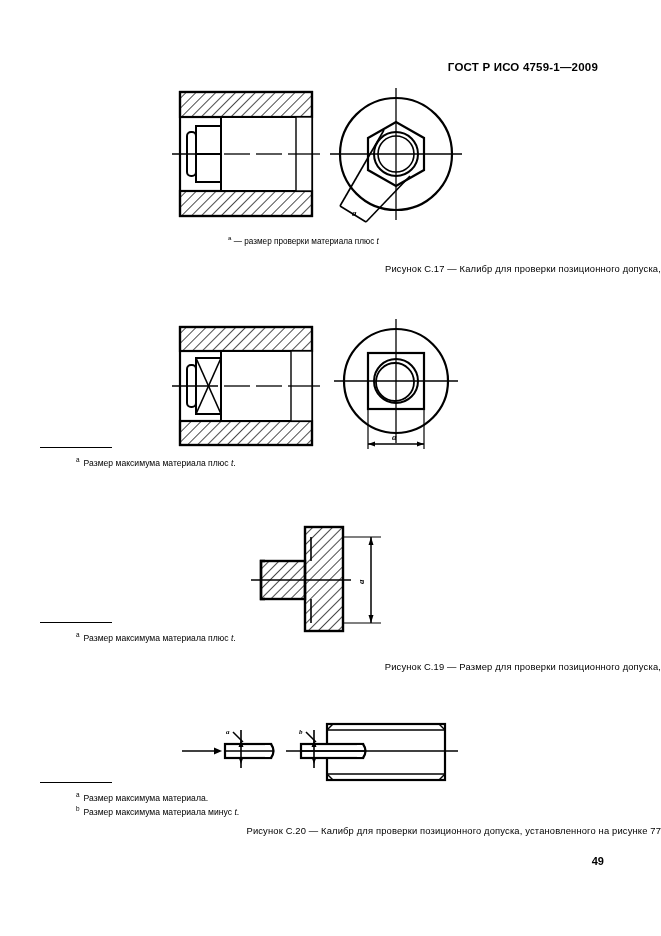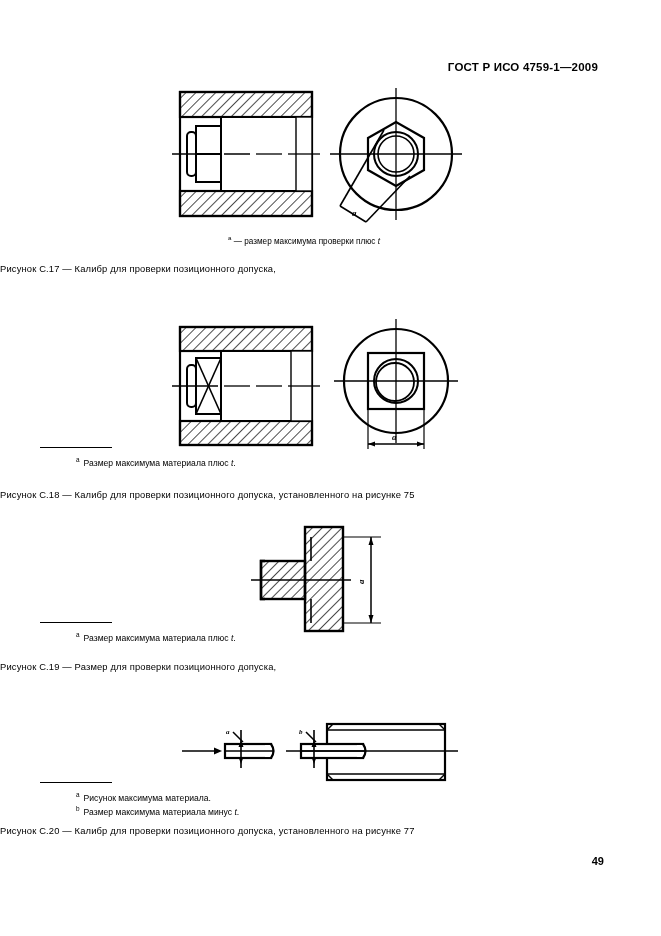--- a/index.html
+++ b/index.html
@@ -8,21 +8,20 @@
     background: #ffffff;
   }
   .page {
     position: relative;
     width: 661px;
     height: 936px;
     background: #ffffff;
     font-family: "Liberation Sans", sans-serif;
     color: #000000;
     overflow: hidden;
-    border-radius: 16px;
   }
   .doc-header {
     position: absolute;
     top: 61px;
     right: 63px;
     font-size: 11.5px;
     font-weight: bold;
     letter-spacing: 0.2px;
     white-space: nowrap;
   }
@@ -40,21 +39,21 @@
   }
   .fig-note .mk {
     font-size: 6.2px;
     vertical-align: super;
     font-style: normal;
   }
   .fig-note .it { font-style: italic; }
   .caption {
     position: absolute;
     font-size: 9.4px;
-    text-align: left;
+    text-align: right;
     letter-spacing: 0.15px;
     white-space: nowrap;
   }
   .caption .ln2 { display: block; }
   .footnote-block {
     position: absolute;
     left: 40px;
   }
   .footnote-rule {
     width: 72px;
@@ -132,21 +131,21 @@
 
         <line x1="-12" y1="-24" x2="-56" y2="52" stroke="#000" stroke-width="1.6"></line>
         <line x1="14" y1="22" x2="-30" y2="68" stroke="#000" stroke-width="1.6"></line>
         <line x1="-56" y1="52" x2="-30" y2="68" stroke="#000" stroke-width="1.6"></line>
         <text class="dimlabel" x="-44" y="62">a</text>
       </g>
     </svg>
   </div>
 
   <div class="fig-note" style="left:228px; top:234px;">
-    <span class="mk">a</span><span> — размер максимума проверки плюс </span><span class="it">t</span>
+    <span class="mk">a</span><span> — размер проверки материала плюс </span><span class="it">t</span>
   </div>
 
   <div class="caption" style="left:0px; top:263px; width:661px;">
     <span>Рисунок  С.17 — Калибр для проверки позиционного допуска,</span>
   </div>
 
   <div class="figure" style="left:178px; top:325px;">
     <svg width="290" height="125" viewBox="0 0 290 125">
       <defs>
         <pattern id="h2" width="7" height="7" patternTransform="rotate(45)" patternUnits="userSpaceOnUse">
@@ -186,23 +185,20 @@
     </svg>
   </div>
 
   <div class="footnote-block" style="top:447px;">
     <div class="footnote-rule"></div>
     <div class="footnote">
       <span class="mk">a</span><span>Размер максимума материала плюс </span><span class="it">t</span><span>.</span>
     </div>
   </div>
 
-  <div class="caption" style="left:0px; top:489px; width:661px;">
-    <span>Рисунок  С.18 — Калибр для проверки позиционного допуска, установленного на рисунке 75</span>
-  </div>
 
   <div class="figure" style="left:255px; top:525px;">
     <svg width="160" height="110" viewBox="0 0 160 110">
       <defs>
         <pattern id="h3" width="7" height="7" patternTransform="rotate(45)" patternUnits="userSpaceOnUse">
           <line x1="0" y1="0" x2="0" y2="7" stroke="#000" stroke-width="1.4"></line>
         </pattern>
       </defs>
 
       <rect x="50" y="2" width="38" height="104" fill="url(#h3)" stroke="#000" stroke-width="2.4"></rect>
@@ -277,21 +273,21 @@
         <text class="dimmark" x="113" y="28">b</text>
 
         <line x1="100" y1="45" x2="272" y2="45" stroke="#000" stroke-width="1.3"></line>
       </g>
     </svg>
   </div>
 
   <div class="footnote-block" style="top:782px;">
     <div class="footnote-rule"></div>
     <div class="footnote">
-      <span class="mk">a</span><span>Рисунок максимума материала.</span><span class="it"></span><span></span>
+      <span class="mk">a</span><span>Размер максимума материала.</span><span class="it"></span><span></span>
     </div>
     <div class="footnote">
       <span class="mk">b</span><span>Размер максимума материала минус </span><span class="it">t</span><span>.</span>
     </div>
   </div>
 
   <div class="caption" style="left:0px; top:825px; width:661px;">
     <span>Рисунок  С.20 — Калибр для проверки позиционного допуска, установленного на рисунке 77</span>
   </div>
 

